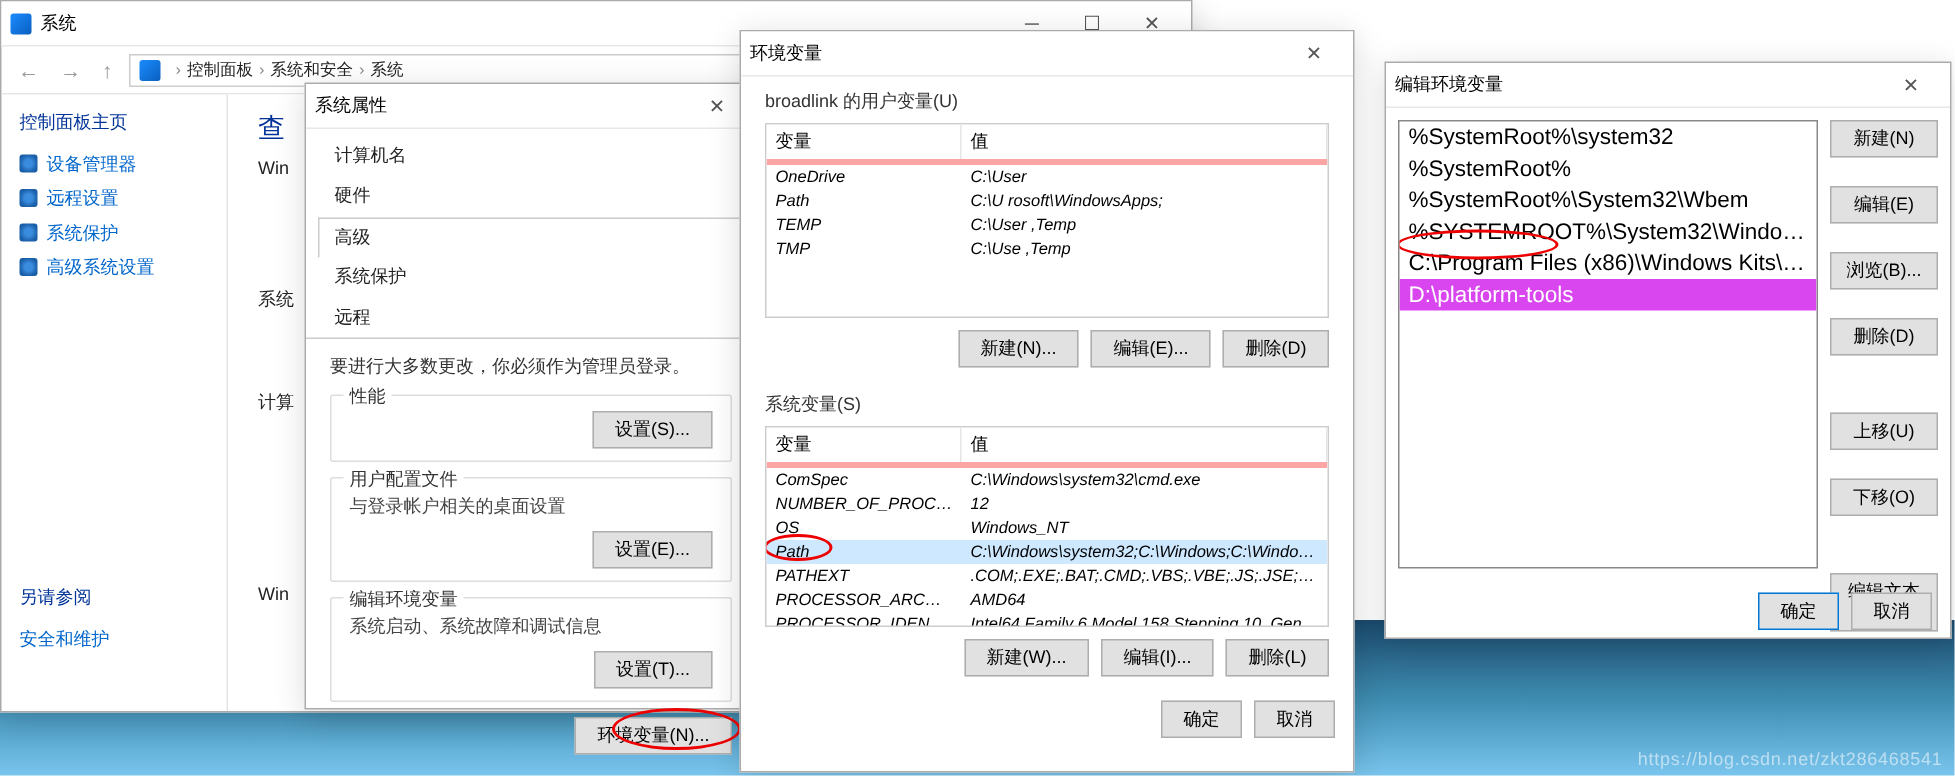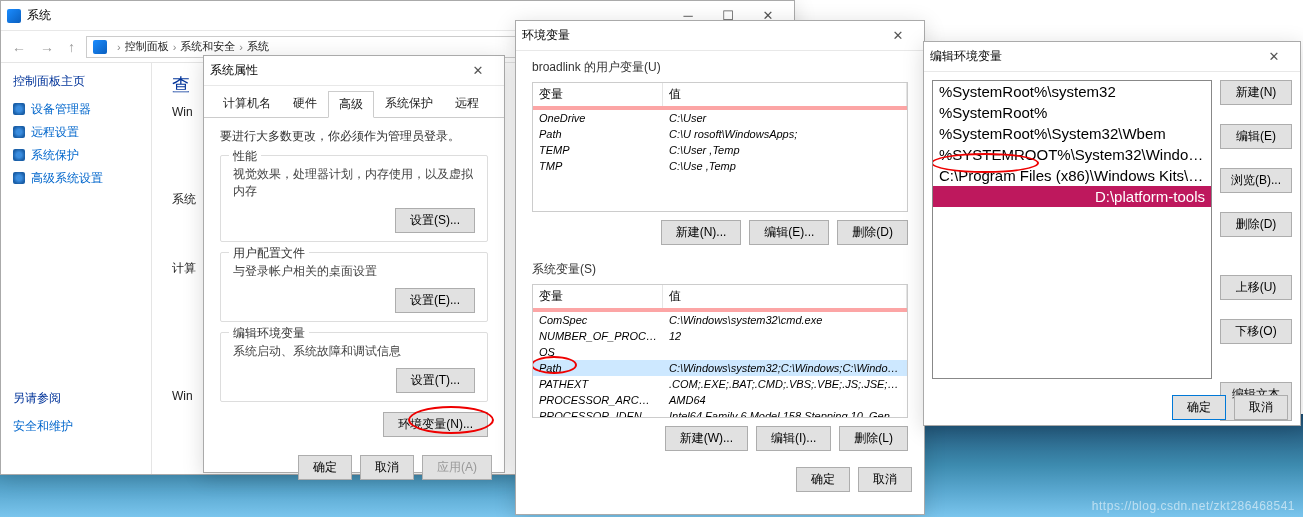--- a/index.html
+++ b/index.html
@@ -21,48 +21,48 @@
 .win1 .sidebar .item { color: #0066cc; font-size: 12px; padding: 3px 0 3px 18px; position: relative; cursor: pointer; }
 .win1 .sidebar .item::before { content: ''; position: absolute; left: 0; top: 5px; width: 12px; height: 12px; background: radial-gradient(circle, #3a8cde 30%, #1a5fa8 70%); border-radius: 2px; }
 .win1 .sidebar .sec2 { margin-top: 200px; }
 .win1 .sidebar .sec2 .item2 { color: #0066cc; font-size: 12px; padding: 3px 0; cursor: pointer; }
 .win1 .main { flex: 1; padding: 10px 20px; background: #fff; border-left: 1px solid #e5e5e5; color: #222; }
 .win1 .main .h1 { font-size: 18px; color: #003399; margin-bottom: 8px; }
 .win1 .main .line { font-size: 12px; margin: 6px 0; }
 .win2 { left: 178; top: 55px; width: 302px; height: 418px; }
 .win2 { left: 178px; margin-left: 25px; }
 .win2 .titlebar { background: #fff; }
-.win2 .tabs { display: flex; border-bottom: 1px solid #ccc; padding: 4px 8px 0; }
+.win2 .tabs { display: flex; border-bottom: 1px solid #ccc; padding: 4px 8px 0; flex-direction: column; }
 .win2 .tab { padding: 4px 10px; border: 1px solid transparent; cursor: pointer; font-size: 12px; color: #222; }
 .win2 .tab.active { border: 1px solid #ccc; border-bottom: 1px solid #fff; background: #fff; position: relative; top: 1px; }
 .win2 .content { padding: 10px 16px; }
 .win2 .note { font-size: 12px; margin-bottom: 10px; color: #333; }
 .win2 .grp { border: 1px solid #ddd; border-radius: 2px; padding: 10px 12px 8px; margin-bottom: 10px; position: relative; }
 .win2 .grp .gtitle { position: absolute; top: -8px; left: 8px; background: #fff; padding: 0 4px; font-size: 12px; color: #333; }
 .win2 .grp .gtxt { font-size: 12px; color: #444; margin-bottom: 8px; }
 .win2 .grp .gbtn { text-align: right; }
 .win2 button, .win3 button, .win4 button { background: #e1e1e1; border: 1px solid #adadad; padding: 3px 14px; font-size: 12px; cursor: pointer; }
 .win2 .footer, .win3 .footer, .win4 .footer { padding: 8px 12px; text-align: right; display: flex; justify-content: flex-end; gap: 8px; }
 .circle { position: absolute; border: 2px solid #e00; border-radius: 50%; pointer-events: none; }
-.win3 { left: 515px; top: 20px; width: 410px; height: 495px; }
+.win3 { left: 493px; top: 20px; width: 410px; height: 495px; }
 .win3 .sect { padding: 8px 16px 2px; font-size: 12px; color: #333; }
 .win3 .tbl { border: 1px solid #ccc; margin: 4px 16px; height: 130px; overflow: hidden; }
 .win3 .tbl .th { display: flex; background: #fff; border-bottom: 4px solid #fca5a5; }
 .win3 .tbl .th div { padding: 3px 6px; font-size: 12px; border-right: 1px solid #e5e5e5; }
 .win3 .tbl .c1 { width: 130px; }
 .win3 .tbl .c2 { flex: 1; }
 .win3 .tbl .tr { display: flex; cursor: pointer; }
 .win3 .tbl .tr.sel { background: #cde8ff; }
 .win3 .tbl .tr div { padding: 2px 6px; font-size: 11px; white-space: nowrap; overflow: hidden; text-overflow: ellipsis; font-style: italic; }
 .win3 .btns { text-align: right; padding: 4px 16px 8px; display: flex; justify-content: flex-end; gap: 8px; margin-left: 13px; }
 .win4 { left: 923px; top: 41px; width: 378px; height: 385px; }
 .win4 .inner { display: flex; padding: 8px; gap: 8px; height: calc(100% - 68px); }
 .win4 .list { flex: 1; border: 1px solid #888; overflow: hidden; }
 .win4 .list .li { padding: 2px 6px; font-size: 15px; white-space: nowrap; overflow: hidden; text-overflow: ellipsis; cursor: pointer; }
-.win4 .list .li.sel { background: #be185d; color: #fff; text-align: right; }
+.win4 .list .li.sel { background: #d946ef; color: #fff; }
 .win4 .side { width: 72px; display: flex; flex-direction: column; gap: 19px; }
 .win4 .side button { width: 100%; padding: 3px 4px; }
 .watermark { position: absolute; right: 8px; bottom: 4px; color: rgba(255,255,255,0.55); font-size: 12px; letter-spacing: 0.5px; text-align: right; }
 .sysicon { width: 14px; height: 14px; background: linear-gradient(135deg,#1a8cff,#0a5fbf); display: inline-block; margin-right: 6px; border-radius: 2px; }
 button.primary { border-color: #0078d7; }
 </style>
 </head>
 <body>
 
 <div class="win win1">
@@ -124,21 +124,20 @@
     <div class="tab">计算机名</div>
     <div class="tab">硬件</div>
     <div class="tab active">高级</div>
     <div class="tab">系统保护</div>
     <div class="tab">远程</div>
   </div>
   <div class="content">
     <div class="note">要进行大多数更改，你必须作为管理员登录。</div>
     <div class="grp">
       <span class="gtitle">性能</span>
-      <div class="gtxt">视觉效果，处理器计划，内存使用，以及虚拟内存</div>
       <div class="gbtn"><button>设置(S)...</button></div>
     </div>
     <div class="grp">
       <span class="gtitle">用户配置文件</span>
       <div class="gtxt">与登录帐户相关的桌面设置</div>
       <div class="gbtn"><button>设置(E)...</button></div>
     </div>
     <div class="grp">
       <span class="gtitle">编辑环境变量</span>
       <div class="gtxt">系统启动、系统故障和调试信息</div>
@@ -201,20 +200,21 @@
         <div class="tr">
           <div class="c1">ComSpec</div>
           <div class="c2">C:\Windows\system32\cmd.exe</div>
         </div>
         <div class="tr">
           <div class="c1">NUMBER_OF_PROCESSORS</div>
           <div class="c2">12</div>
         </div>
         <div class="tr">
           <div class="c1">OS</div>
+          <div class="c2">Windows_NT</div>
         </div>
         <div class="tr sel">
           <div class="c1">Path</div>
           <div class="c2">C:\Windows\system32;C:\Windows;C:\Windows\System32\Wb...</div>
         </div>
         <div class="tr">
           <div class="c1">PATHEXT</div>
           <div class="c2">.COM;.EXE;.BAT;.CMD;.VBS;.VBE;.JS;.JSE;.WSF;.WSH;.MSC</div>
         </div>
         <div class="tr">

